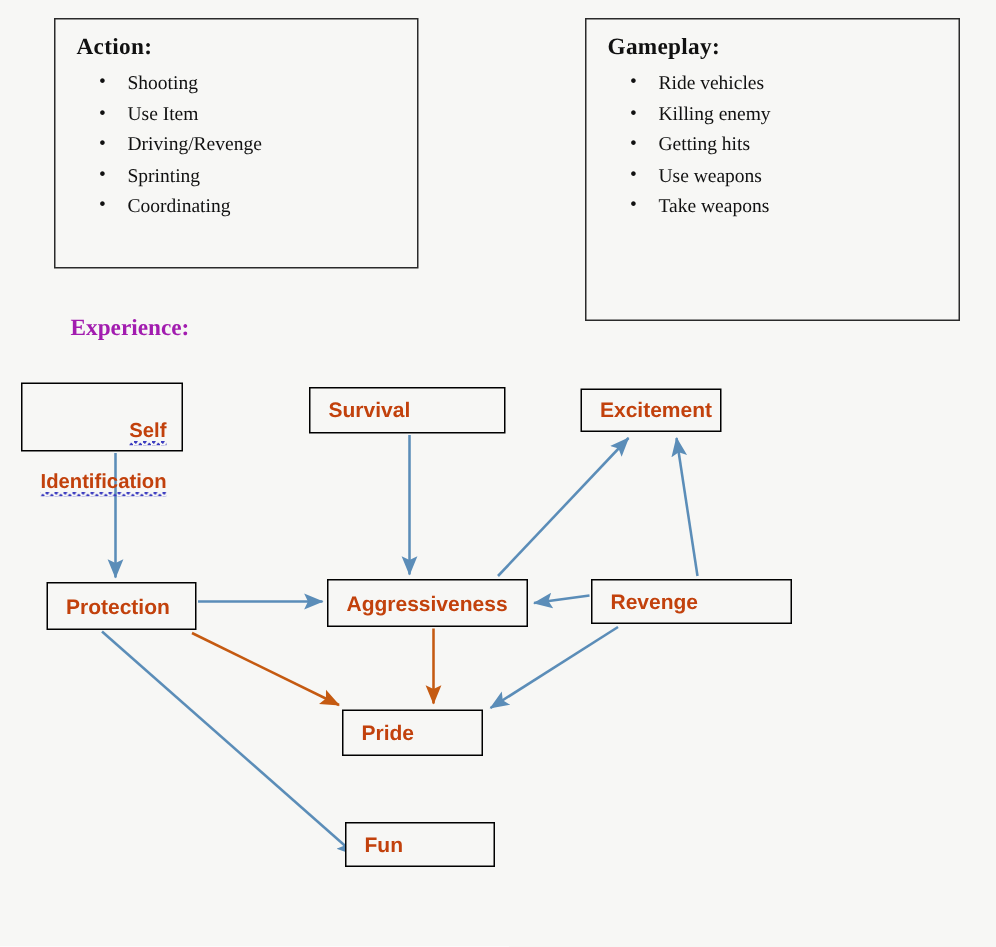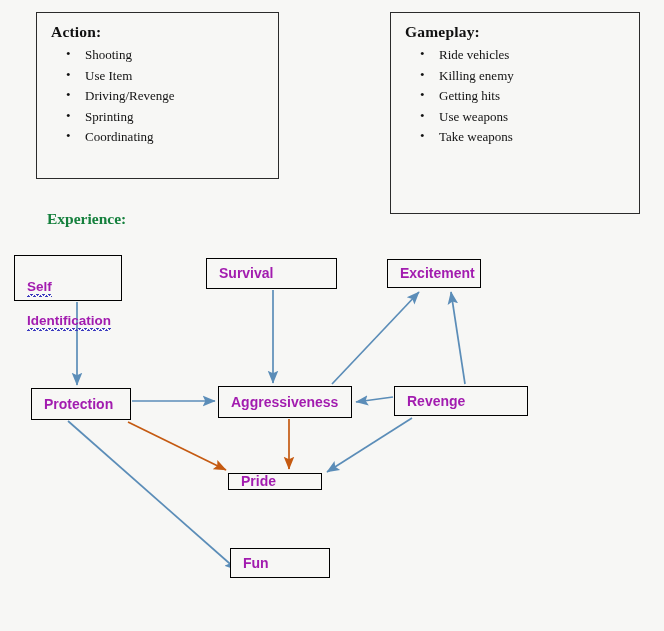--- a/index.html
+++ b/index.html
@@ -55,41 +55,42 @@
   #panel-gameplay { left: 390px; top: 12px; width: 250px; height: 202px; }
 
   
   #experience-heading {
     position: absolute;
     left: 47px;
     top: 210px;
     font-family: "Liberation Serif", serif;
     font-weight: bold;
     font-size: 15.5px;
-    color: #15803d;
+    color: #a21caf;
   }
 
   
   .node {
     position: absolute;
     border: 1.4px solid #000000;
     background: #f7f7f5;
     box-sizing: border-box;
     display: flex;
     align-items: center;
     z-index: 3;
   }
   .node .label {
     font-family: "Liberation Sans", sans-serif;
     font-weight: bold;
     font-size: 14px;
-    color: #a21caf;
+    color: #c2410c;
     padding-left: 12px;
     line-height: 17px;
     white-space: pre-line;
+    text-align: right;
   }
   .node.two-line { align-items: flex-start; padding-top: 5px; }
   .node.two-line .label { font-size: 13.5px; }
 
   
   .squiggle {
     display: inline-block;
     position: relative;
   }
   .squiggle::after {
@@ -105,21 +106,21 @@
     background-size: 6px 3px;
     background-repeat: repeat-x;
   }
 
   #node-self        { left: 14px;  top: 255px; width: 108px; height: 46px; }
   #node-survival    { left: 206px; top: 258px; width: 131px; height: 31px; }
   #node-excitement  { left: 387px; top: 259px; width: 94px;  height: 29px; }
   #node-protection  { left: 31px;  top: 388px; width: 100px; height: 32px; }
   #node-aggressive  { left: 218px; top: 386px; width: 134px; height: 32px; }
   #node-revenge     { left: 394px; top: 386px; width: 134px; height: 30px; }
-  #node-pride       { left: 228px; top: 473px; width: 94px;  height: 17px; }
+  #node-pride       { left: 228px; top: 473px; width: 94px;  height: 31px; }
   #node-fun         { left: 230px; top: 548px; width: 100px; height: 30px; }
 
   #edges {
     position: absolute;
     left: 0; top: 0;
     width: 664px;
     height: 631px;
     z-index: 1;
   }
 </style>

